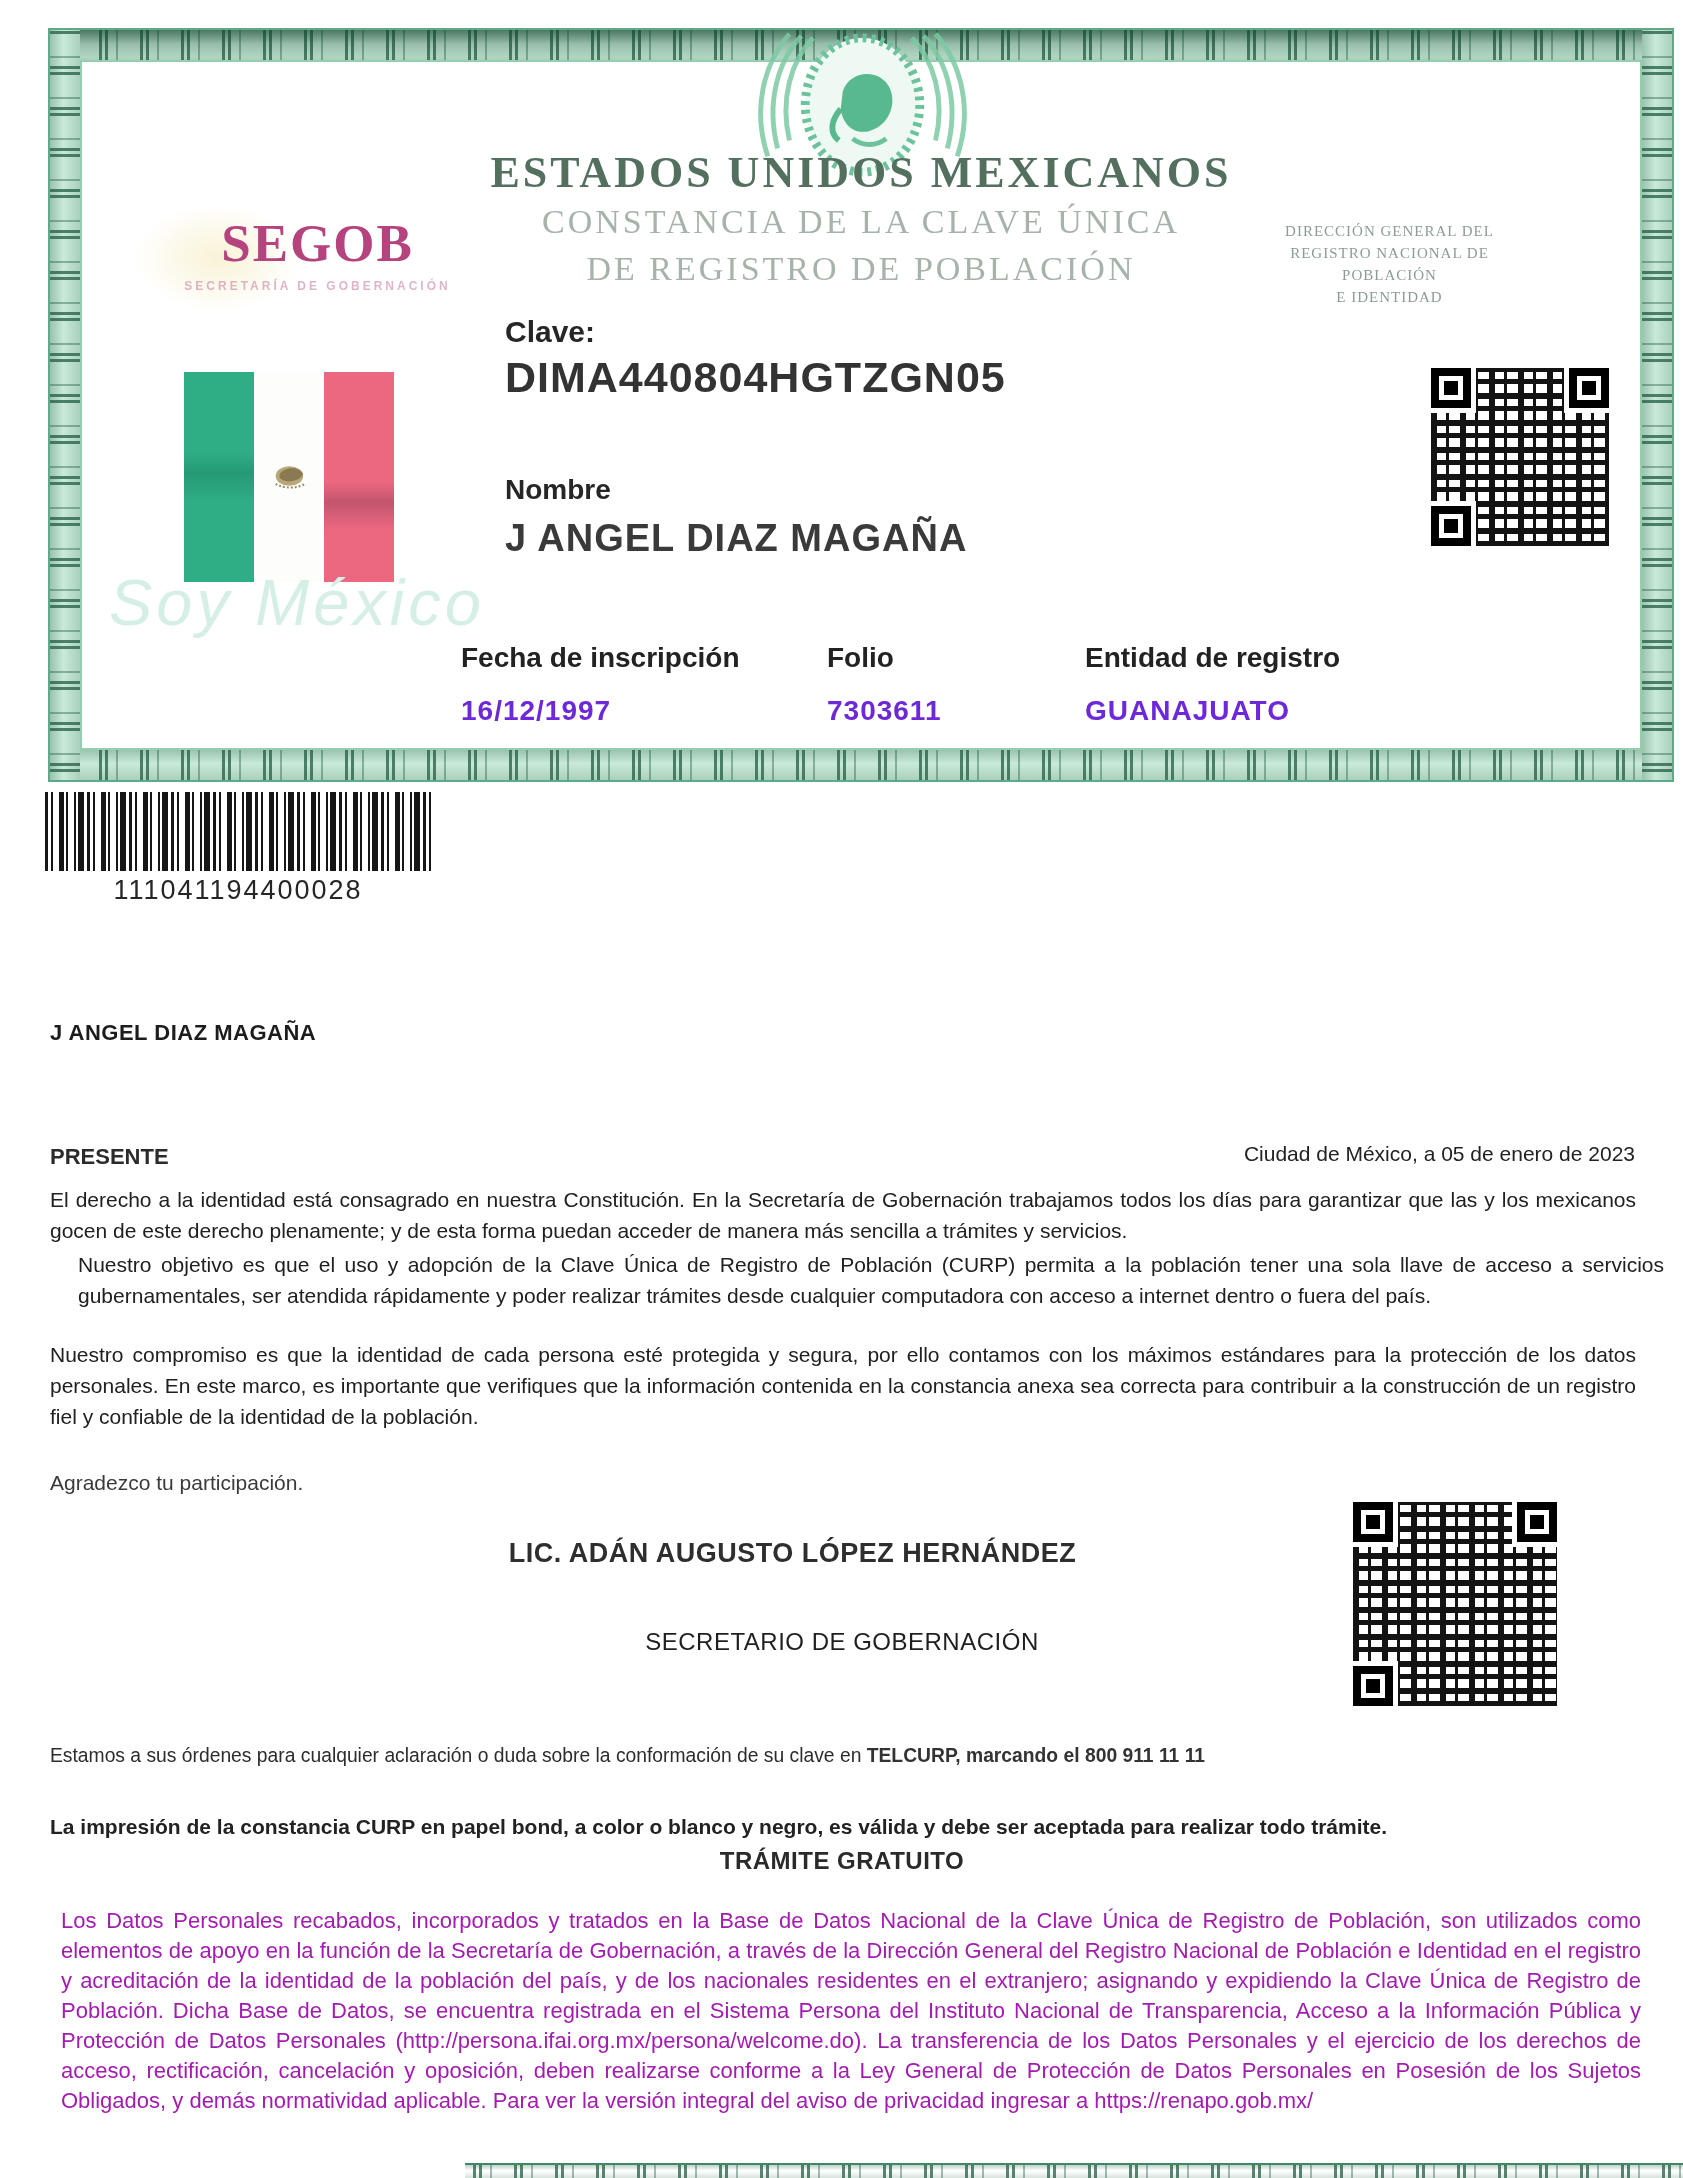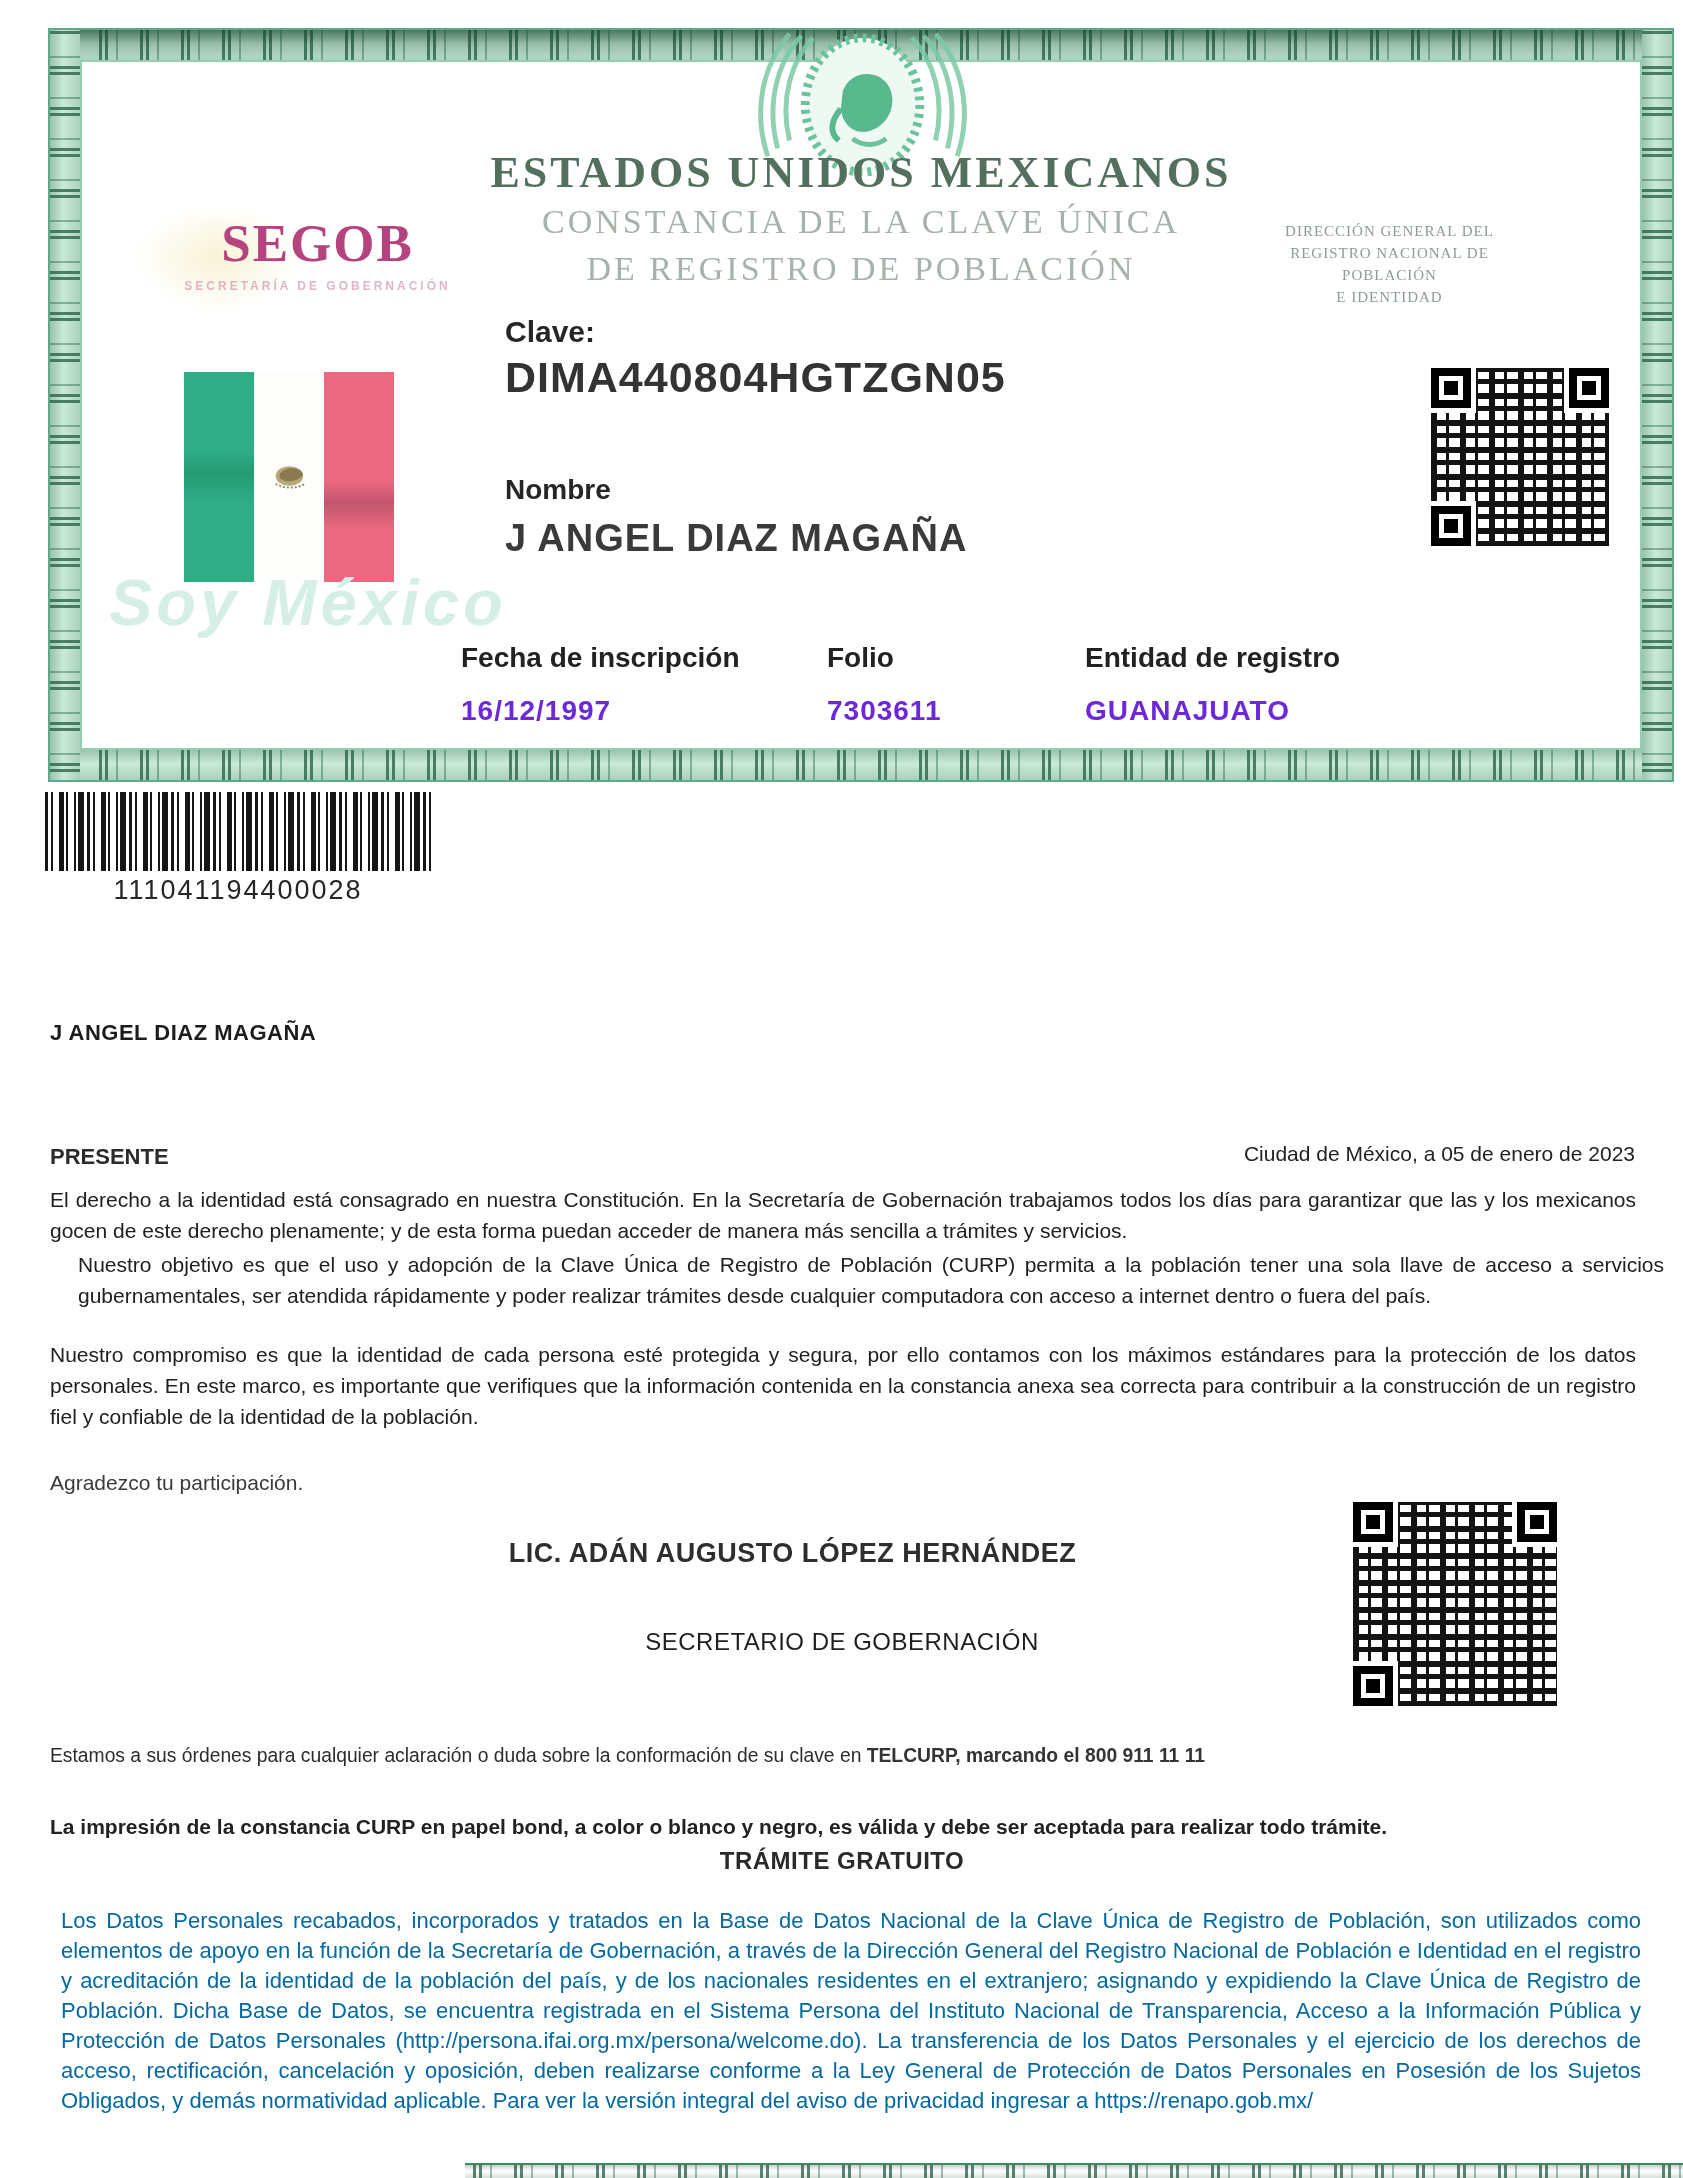--- a/index.html
+++ b/index.html
@@ -82,21 +82,21 @@
   .flag .red   { flex:1; background:linear-gradient(180deg,#ec6880 0 52%, #c2566e 62%, #ec6880 75%); }
   .flag-eagle { position:absolute; left:8%; top:30%; width:84%; height:40%; }
 
   .clave-label  { position:absolute; left:455px; top:285px; font-size:30px; font-weight:700; color:#262626; }
   .clave-value  { position:absolute; left:455px; top:323px; font-size:43px; font-weight:700; letter-spacing:1px; color:#333; }
   .nombre-label { position:absolute; left:455px; top:444px; font-size:28px; font-weight:700; color:#262626; }
   .nombre-value { position:absolute; left:455px; top:487px; font-size:38px; font-weight:700; letter-spacing:1px; color:#3a3a3a; }
 
   .watermark {
     position:absolute; left:59px; top:535px; font-style:italic; font-size:65px;
-    color:#d5efe7; letter-spacing:4px; z-index:1; font-weight:700;
+    color:#d5efe7; letter-spacing:4px; z-index:1; font-weight:400;
   }
 
   .row-label { position:absolute; top:612px; font-size:28px; font-weight:700; color:#222; }
   .row-value { position:absolute; top:665px; font-size:28px; font-weight:700; color:#6d28d9; letter-spacing:1px; }
   .col-fecha   { left:411px; }
   .col-folio   { left:777px; }
   .col-entidad { left:1035px; }
 
   
   .qr { position:absolute; background:#fff; }
@@ -142,21 +142,21 @@
     font-size:24px; color:#1f1f1f; letter-spacing:0.5px; }
 
   .contact { position:absolute; left:50px; top:1745px; font-size:19.3px; color:#2c2c2c; }
   .contact b { font-weight:700; color:#333; }
 
   .print-notice { position:absolute; left:50px; top:1815px; font-size:21px; font-weight:700; color:#222; }
   .free-notice  { position:absolute; left:50px; top:1847px; width:1584px; text-align:center;
     font-size:24px; font-weight:700; color:#2a2a2a; letter-spacing:0.5px; }
 
   .privacy { position:absolute; left:61px; top:1906px; width:1580px; font-size:22px;
-    line-height:30px; text-align:justify; color:#0369a1; }
+    line-height:30px; text-align:justify; color:#a21caf; }
 
   .bottom-strip { position:absolute; left:465px; right:0; bottom:0; height:15px;
     border-top:2px solid #3c8a64; }
 </style>
 </head>
 <body>
 
 <div id="canvas">
 
   <div class="card">

